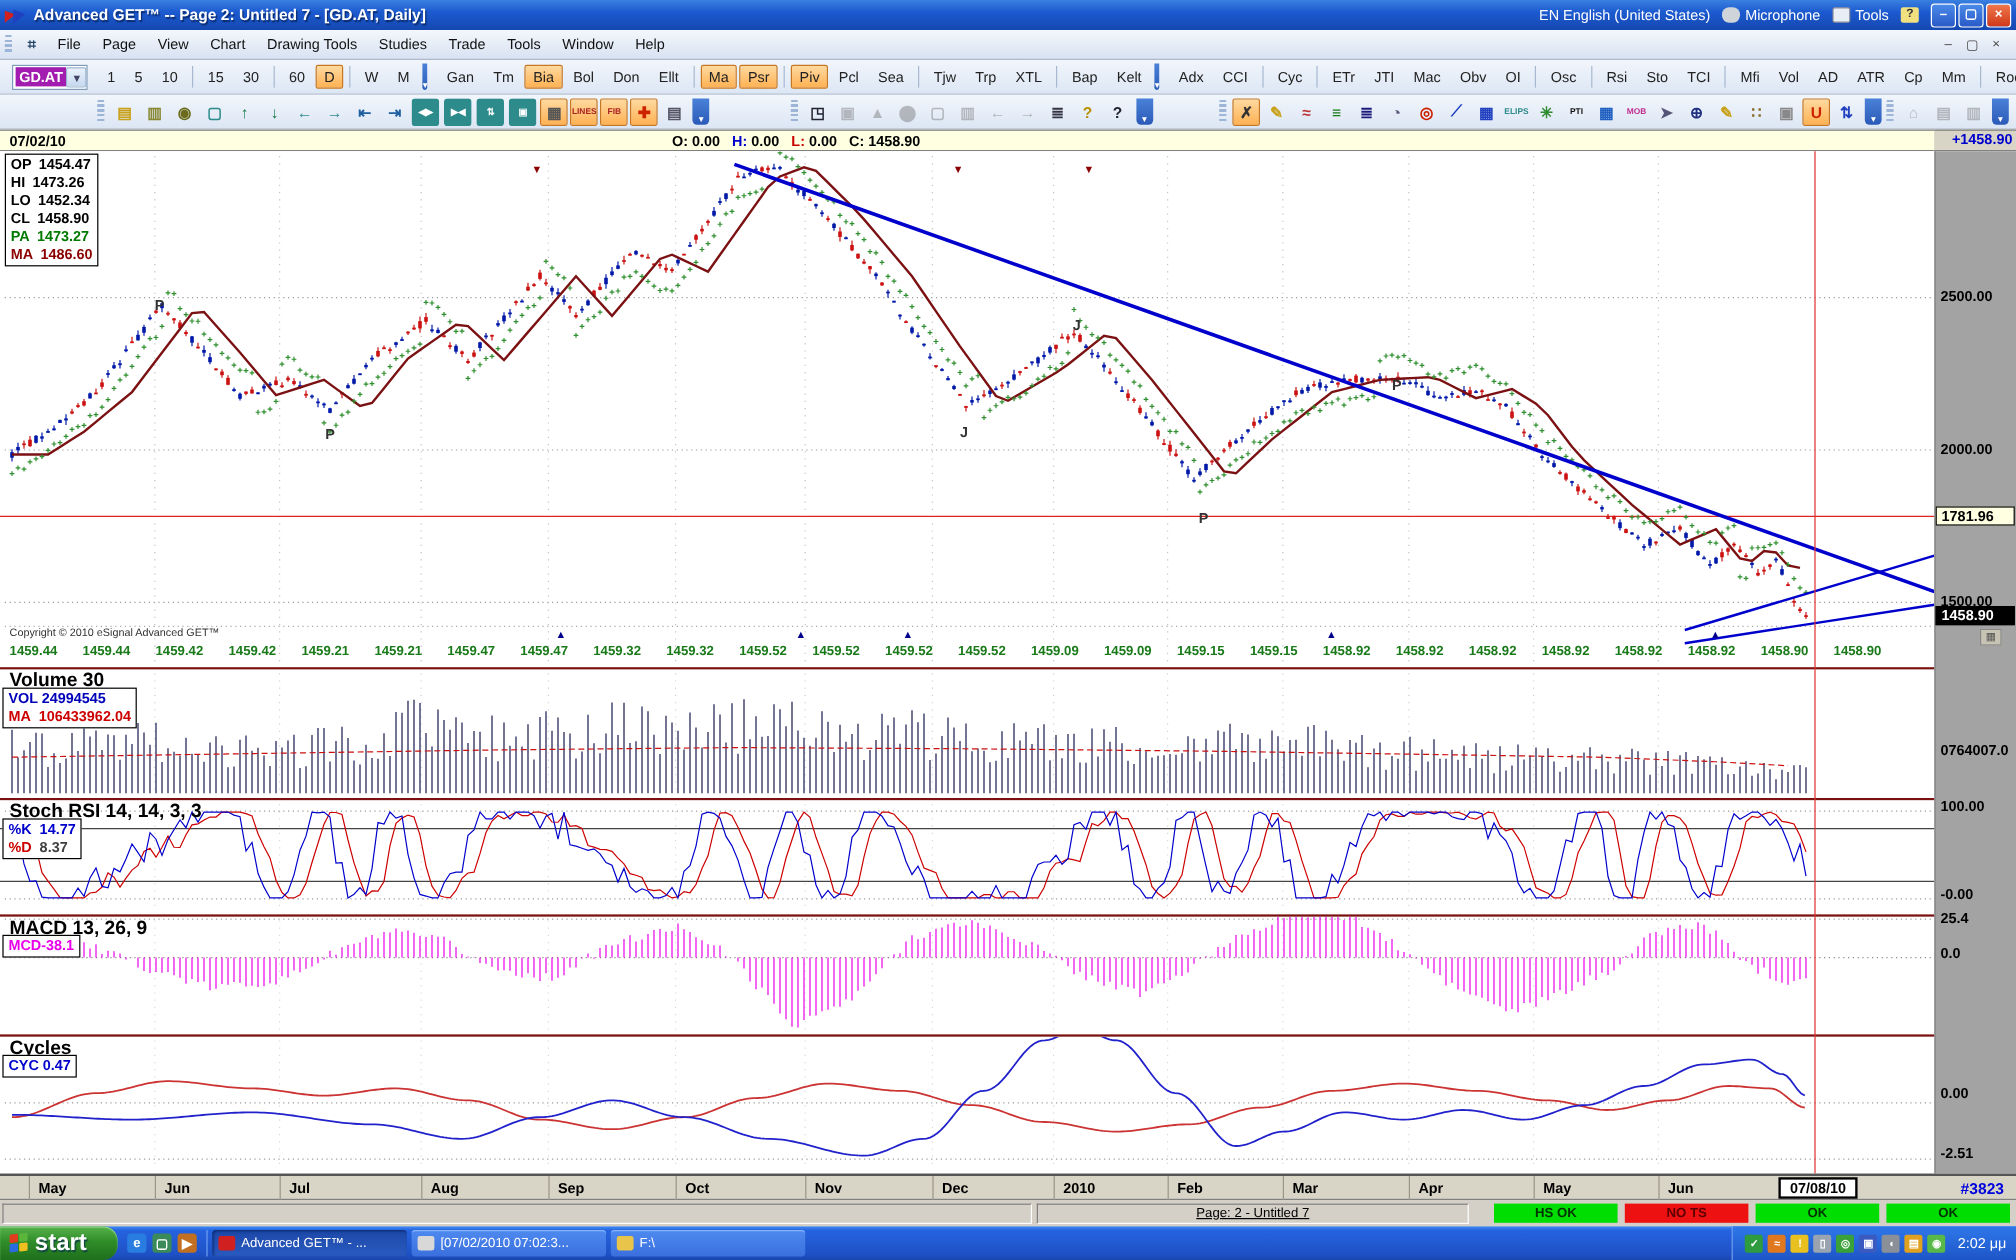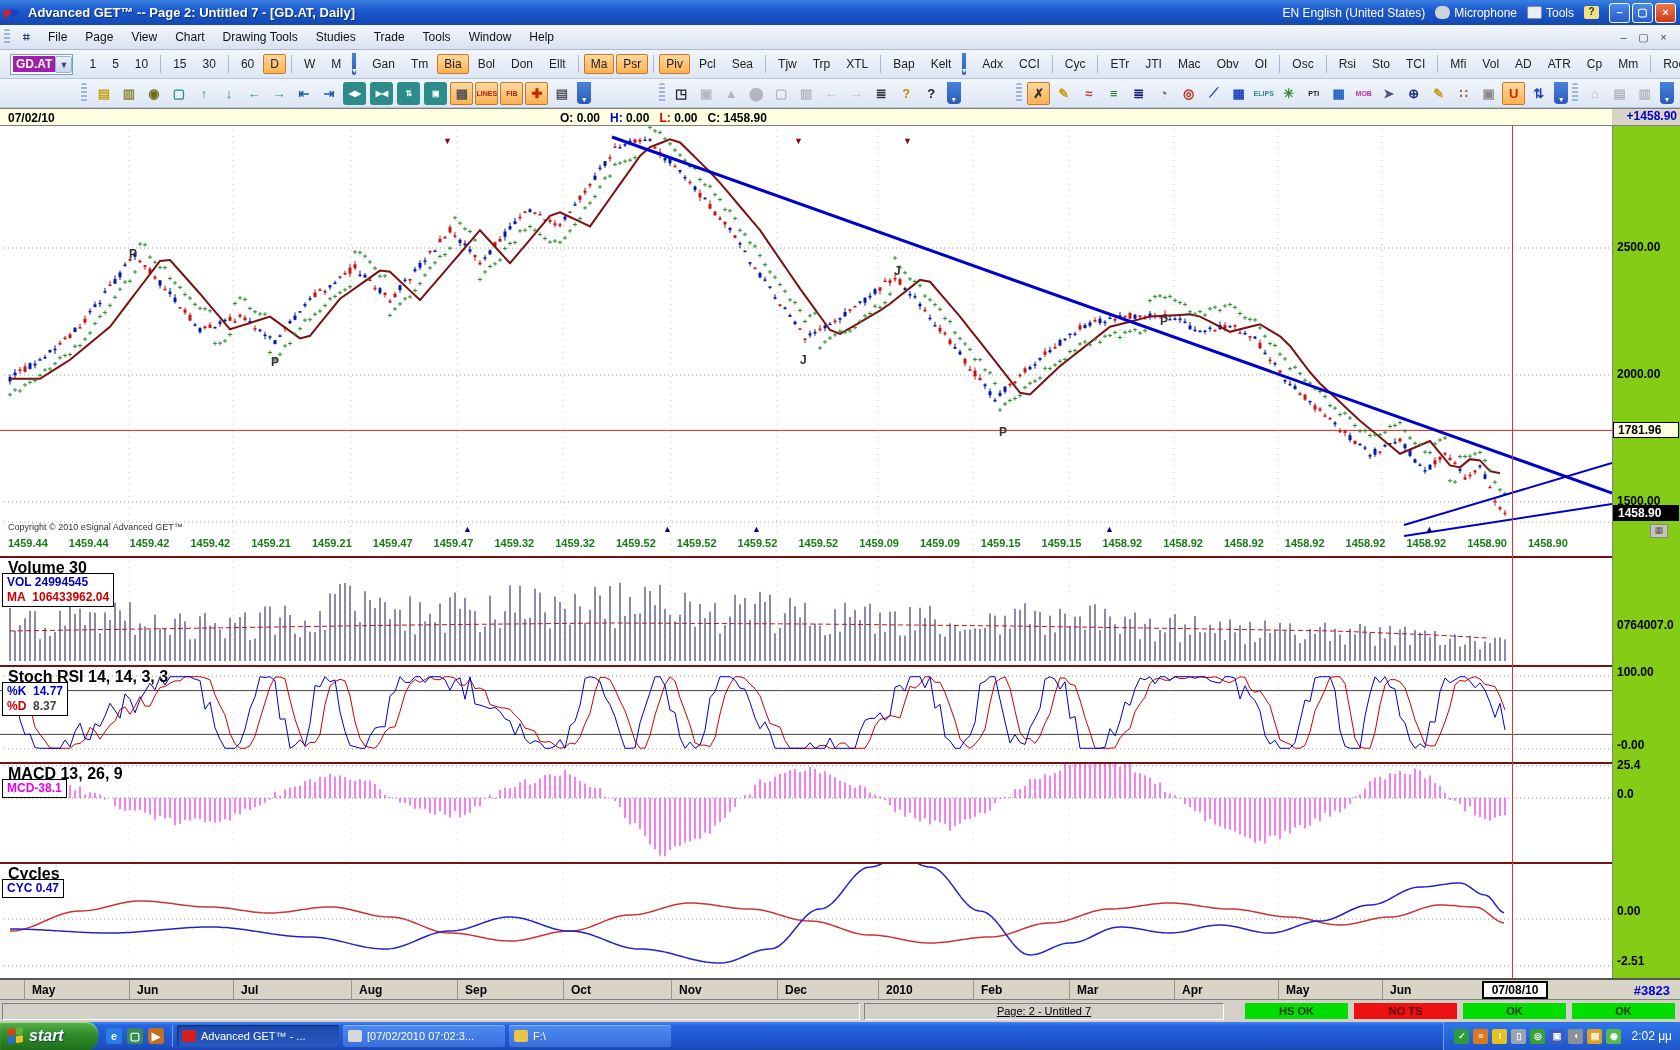--- a/index.html
+++ b/index.html
@@ -47,21 +47,21 @@
   
   #quotebar{position:absolute;left:0;top:108px;width:1612px;height:18px;background:#ffffe1;
     border-top:1px solid #808080;border-bottom:1px solid #808080;font-size:12px;font-weight:bold;color:#000;}
   #quote-change{position:absolute;left:1612px;top:108px;width:68px;height:18px;background:#d8d4c6;
     border-top:1px solid #808080;border-bottom:1px solid #808080;color:#0000cc;font-size:12px;font-weight:bold;text-align:right;padding-right:3px;}
   
   #chart-root{position:absolute;left:0;top:126px;width:1680px;height:852px;background:#fff;}
   .panel{position:absolute;left:0;width:1612px;background:#fff;overflow:hidden;}
   .panel svg{position:absolute;left:0;top:0;}
   .maroonsep{position:absolute;left:0;width:1612px;height:2px;background:#7a1010;}
-  #axis-strip{position:absolute;left:1612px;top:0;width:68px;height:852px;background:#84cc16;border-left:1px solid #808080;}
+  #axis-strip{position:absolute;left:1612px;top:0;width:68px;height:852px;background:#a3a3a3;border-left:1px solid #808080;}
   .axlabel{position:absolute;left:0;width:66px;font-size:12px;font-weight:bold;color:#000;text-align:left;padding-left:4px;white-space:nowrap;}
   .axlabel.box-yellow{background:#ffffe1;border:1px solid #000;padding:0 2px 0 4px;}
   .axlabel.box-black{background:#000;color:#fff;border:1px solid #000;padding:0 2px 0 4px;}
   .legendbox{position:absolute;background:#fff;border:1px solid #000;font-size:12px;font-weight:bold;line-height:15px;padding:1px 4px;white-space:nowrap;}
   .ptitle{position:absolute;font-size:16px;font-weight:bold;color:#000;white-space:nowrap;}
   #copyright{position:absolute;left:8px;font-size:9px;color:#333;white-space:nowrap;}
   #price-row{position:absolute;left:0;width:1612px;height:15px;}
   #price-row span{position:absolute;font-size:11px;font-weight:bold;color:#1a7a1a;white-space:nowrap;}
   #red-vline{position:absolute;left:1512px;top:0;width:1px;height:852px;background:#e03030;}
   
@@ -78,21 +78,21 @@
   #status-page{width:360px;font-size:11px;color:#000;display:flex;align-items:center;justify-content:center;}
   .badge{height:16px;margin:0 3px;font-size:11px;font-weight:bold;display:flex;align-items:center;justify-content:center;color:#000;}
   
   #taskbar{position:absolute;left:0;top:1022px;width:1680px;height:28px;
     background:linear-gradient(#3f8cf3,#2663e0 12%,#1e50c4 85%,#1a46ae);display:flex;align-items:center;}
   #startbtn{height:28px;width:98px;border-radius:0 12px 12px 0;
     background:linear-gradient(#58b24e,#2f8d28 45%,#1f6f1c);display:flex;align-items:center;gap:5px;
     box-shadow:inset 0 1px 1px #9fe090;padding-left:8px;}
   #startflag{width:16px;height:16px;display:grid;grid-template-columns:7px 7px;grid-template-rows:7px 7px;gap:1px;transform:skewY(-6deg);}
   #startflag i{border-radius:1px;}
-  #startlabel{color:#fff;font-size:16px;font-weight:bold;font-style:italic;text-shadow:1px 1px 1px #144;}
+  #startlabel{color:#fff;font-size:20px;font-weight:bold;text-shadow:1px 1px 1px #144;}
   #quicklaunch{display:flex;align-items:center;gap:5px;padding:0 8px;border-right:1px solid #6ea0f0;height:22px;}
   .ql-icon{width:16px;height:16px;border-radius:3px;font-size:11px;font-weight:bold;color:#fff;display:flex;align-items:center;justify-content:center;}
   .taskbtn{width:162px;height:22px;margin-left:4px;border-radius:3px;color:#fff;font-size:11px;
     display:flex;align-items:center;gap:5px;padding:0 5px;white-space:nowrap;overflow:hidden;}
   .taskbtn.active{background:linear-gradient(#1c48a8,#2a5ac0);box-shadow:inset 1px 1px 2px #0a2a70;}
   .taskbtn.idle{background:linear-gradient(#4e8af0,#3a6fdd);box-shadow:inset 0 1px 0 #86b2f8;}
   .task-ic{width:14px;height:12px;border-radius:2px;flex:none;}
   #systray{margin-left:auto;height:28px;display:flex;align-items:center;gap:4px;padding:0 8px 0 10px;
     background:linear-gradient(#2e78ea,#1e55c8);border-left:1px solid #6ea0f0;}
   .tray-ic{width:15px;height:15px;border-radius:2px;font-size:9px;color:#fff;display:flex;align-items:center;justify-content:center;font-weight:bold;}
@@ -1364,20 +1364,28 @@
         <text x="1160" y="199" font-size="12" font-weight="bold" fill="#333">P</text>
         <text x="443" y="18" font-size="9" fill="#8b0000">▼</text>
         <text x="794" y="18" font-size="9" fill="#8b0000">▼</text>
         <text x="903" y="18" font-size="9" fill="#8b0000">▼</text>
         <text x="463" y="406" font-size="9" fill="#00008b">▲</text>
         <text x="663" y="406" font-size="9" fill="#00008b">▲</text>
         <text x="752" y="406" font-size="9" fill="#00008b">▲</text>
         <text x="1105" y="406" font-size="9" fill="#00008b">▲</text>
         <text x="1425" y="406" font-size="9" fill="#00008b">▲</text>
       </svg>
+    <div class="legendbox" id="price-legend" style="left:4px;top:2px;">
+        <div style="color: rgb(0, 0, 0);">OP 1454.47</div>
+        <div style="color: rgb(0, 0, 0);">HI 1473.26</div>
+        <div style="color: rgb(0, 0, 0);">LO 1452.34</div>
+        <div style="color: rgb(0, 0, 0);">CL 1458.90</div>
+        <div style="color: rgb(0, 122, 0);">PA 1473.27</div>
+        <div style="color: rgb(139, 0, 0);">MA 1486.60</div>
+      </div>
     <div id="copyright" style="top:396px;">Copyright © 2010 eSignal Advanced GET™</div>
     <div id="price-row" style="top:411px;">
         <span style="left: 8px;">1459.44</span>
         <span style="left: 68.8px;">1459.44</span>
         <span style="left: 129.6px;">1459.42</span>
         <span style="left: 190.4px;">1459.42</span>
         <span style="left: 251.2px;">1459.21</span>
         <span style="left: 312px;">1459.21</span>
         <span style="left: 372.8px;">1459.47</span>
         <span style="left: 433.6px;">1459.47</span>

